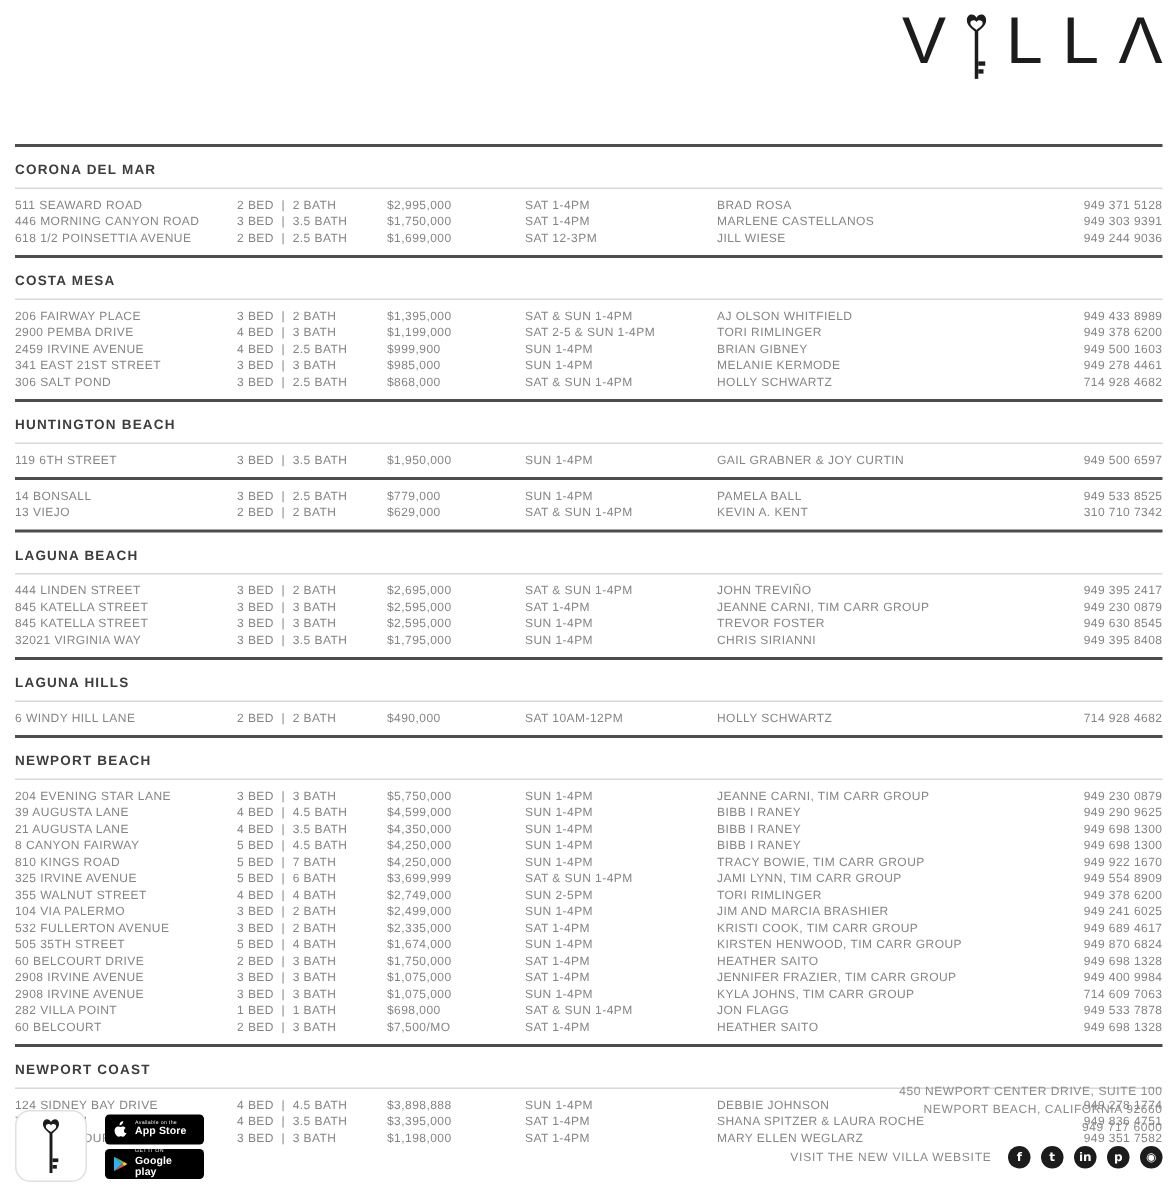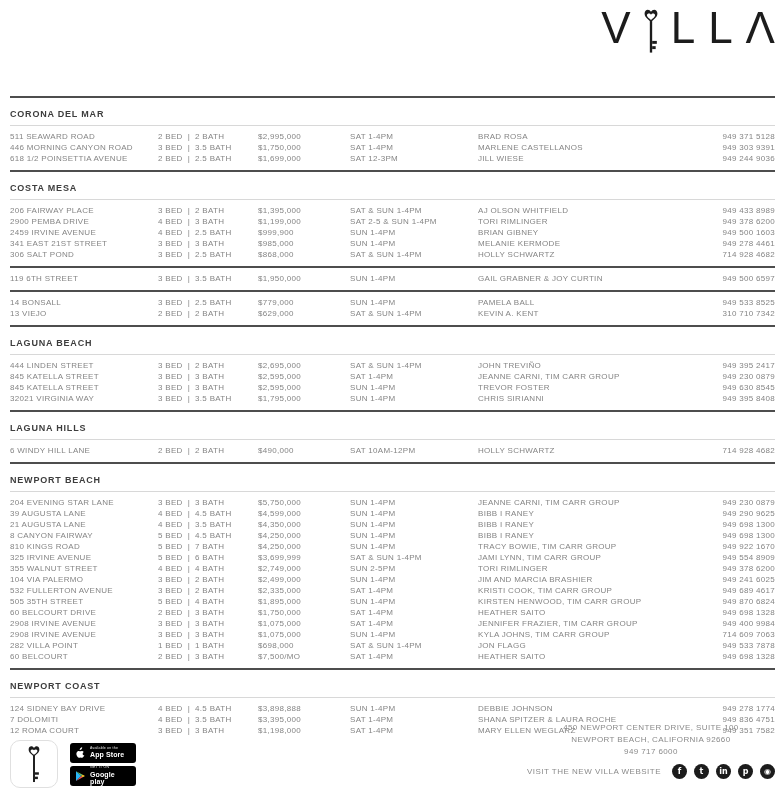--- a/index.html
+++ b/index.html
@@ -27,21 +27,21 @@
   .footer{position:absolute;left:10px;right:8px;top:722px;height:72px;}
   .app-block{position:absolute;left:0;top:18px;display:flex;align-items:center;}
   .app-icon{width:46px;height:46px;border:1px solid #e0e0e0;border-radius:10px;display:flex;align-items:center;justify-content:center;background:#fff;}
   .badges{margin-left:12px;display:flex;flex-direction:column;gap:3px;}
   .badge{width:66px;height:20px;background:#000;border-radius:3px;color:#fff;display:flex;align-items:center;padding:0 5px;box-sizing:border-box;}
   .badge .bicon{width:11px;display:flex;justify-content:center;margin-right:4px;flex:0 0 auto;}
   .badge .btext{display:flex;flex-direction:column;line-height:1;}
   .badge .btop{font-size:3.5px;letter-spacing:0.2px;color:#e8e8e8;}
   .badge .bbot{font-size:7px;font-weight:bold;letter-spacing:0.1px;margin-top:1px;}
   .contact{position:absolute;right:0;top:0;text-align:right;}
-  .contact-line{font-size:8px;color:#8a8a8a;letter-spacing:0.4px;line-height:12px;text-align:center;}
+  .contact-line{font-size:8px;color:#8a8a8a;letter-spacing:0.4px;line-height:12px;}
   .visit-row{margin-top:6px;display:flex;align-items:center;justify-content:flex-end;gap:7px;}
   .visit-label{font-size:8px;color:#8a8a8a;letter-spacing:0.5px;margin-right:4px;}
   .social{width:15px;height:15px;border-radius:50%;background:#1c1c1c;color:#fff;display:flex;align-items:center;justify-content:center;font-size:8px;font-weight:bold;font-family:"DejaVu Sans",sans-serif;}
 </style>
 </head>
 <body>
 
 <div class="page">
 
   <div class="masthead">
@@ -142,20 +142,23 @@
       <span class="cell">3 BED  |  2.5 BATH</span>
       <span class="cell">$868,000</span>
       <span class="cell">SAT &amp; SUN 1-4PM</span>
       <span class="cell">HOLLY SCHWARTZ</span>
       <span class="cell phone">714 928 4682</span>
     </div>
   </div>
     </div>
 
     <div class="section">
+      <div class="section-header">
+        <span class="section-title">HUNTINGTON BEACH</span>
+      </div>
       <div class="section-rows">
     <div class="row">
       <span class="cell">119 6TH STREET</span>
       <span class="cell">3 BED  |  3.5 BATH</span>
       <span class="cell">$1,950,000</span>
       <span class="cell">SUN 1-4PM</span>
       <span class="cell">GAIL GRABNER &amp; JOY CURTIN</span>
       <span class="cell phone">949 500 6597</span>
     </div>
   </div>
@@ -324,21 +327,21 @@
       <span class="cell">3 BED  |  2 BATH</span>
       <span class="cell">$2,335,000</span>
       <span class="cell">SAT 1-4PM</span>
       <span class="cell">KRISTI COOK, TIM CARR GROUP</span>
       <span class="cell phone">949 689 4617</span>
     </div>
 
     <div class="row">
       <span class="cell">505 35TH STREET</span>
       <span class="cell">5 BED  |  4 BATH</span>
-      <span class="cell">$1,895,000</span>
+      <span class="cell">$1,674,000</span>
       <span class="cell">SUN 1-4PM</span>
       <span class="cell">KIRSTEN HENWOOD, TIM CARR GROUP</span>
       <span class="cell phone">949 870 6824</span>
     </div>
 
     <div class="row">
       <span class="cell">60 BELCOURT DRIVE</span>
       <span class="cell">2 BED  |  3 BATH</span>
       <span class="cell">$1,750,000</span>
       <span class="cell">SAT 1-4PM</span>

